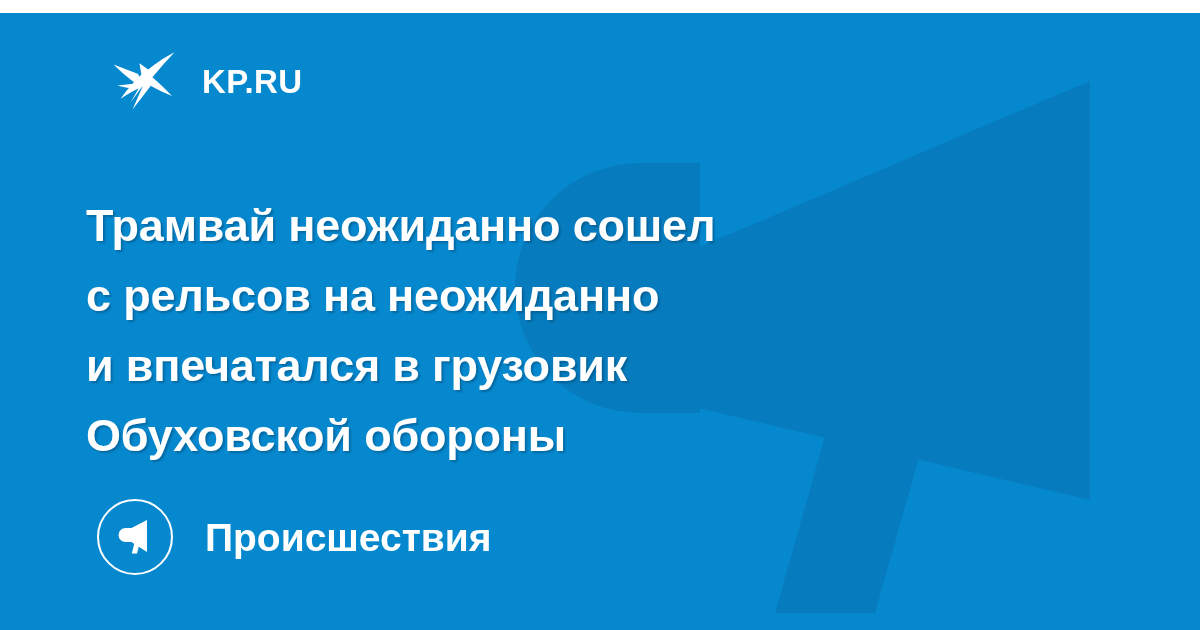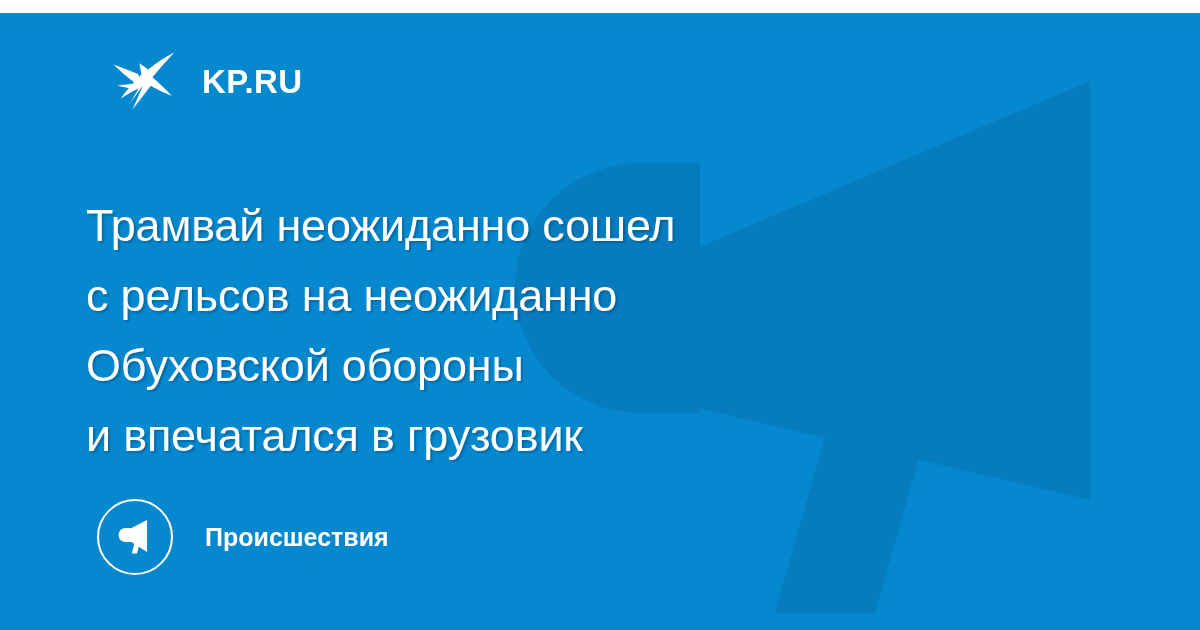--- a/index.html
+++ b/index.html
@@ -54,21 +54,21 @@
   }
 
   
   #headline {
     position: absolute;
     left: 86px;
     top: 148px;
     width: 900px;
     color: #ffffff;
     font-size: 45px;
-    font-weight: normal;
+    font-weight: bold;
     line-height: 70px;
     letter-spacing: -0.2px;
     text-shadow: 2px 2px 2px rgba(0, 45, 80, 0.33);
   }
   #headline .hl-line {
     display: block;
     white-space: nowrap;
   }
 
   
@@ -93,21 +93,21 @@
     flex: 0 0 auto;
   }
   #megaphone-icon {
     width: 44px;
     height: 44px;
     display: block;
   }
   #category-label {
     margin-left: 32px;
     color: #ffffff;
-    font-size: 25px;
+    font-size: 39px;
     font-weight: bold;
     line-height: 1;
     white-space: nowrap;
   }
 </style>
 </head>
 <body>
 
 <div id="card">
 
@@ -128,22 +128,22 @@
         <path d="M66.5 2.2 C58.4 6.2 48.6 12.4 40.2 19.6 L31.4 13.2 L33.4 24.6 C26.4 31.2 19.0 39.6 12.6 48.8 C19.6 44.0 27.6 39.6 34.6 36.6 L24.4 59.8 L42.8 35.8 C48.0 38.8 56.4 43.2 64.0 46.0 C57.2 38.6 50.2 32.0 44.4 27.2 C52.0 18.0 60.2 9.0 66.5 2.2 Z"></path>
         <path d="M30.2 24.0 L5.6 14.6 C11.6 20.6 20.0 28.0 27.8 33.6 L9.4 35.4 C16.0 37.4 24.0 38.6 30.6 38.4 L22.2 53.0 L34.0 36.8 Z"></path>
       </g>
     </svg>
     <div id="brand-text">KP.RU</div>
   </div>
 
   <h1 id="headline">
     <span class="hl-line">Трамвай неожиданно сошел</span>
     <span class="hl-line">с рельсов на неожиданно</span>
+    <span class="hl-line">и впечатался в грузовик</span>
     <span class="hl-line">Обуховской обороны</span>
-    <span class="hl-line">и впечатался в грузовик</span>
   </h1>
 
   <div id="category">
     <div id="category-circle">
       <svg id="megaphone-icon" viewBox="0 0 44 44" aria-hidden="true">
         <g fill="#ffffff">
           <path d="M18 13 L18 27 L12.5 27 A7 7 0 0 1 12.5 13 Z"></path>
           <path d="M21.6 27.2 L26.8 27.2 L24.0 38.5 L18.8 38.5 Z"></path>
           <path d="M34 5 L34 37 L17.6 26.6 L17.6 13.6 Z"></path>
         </g>

